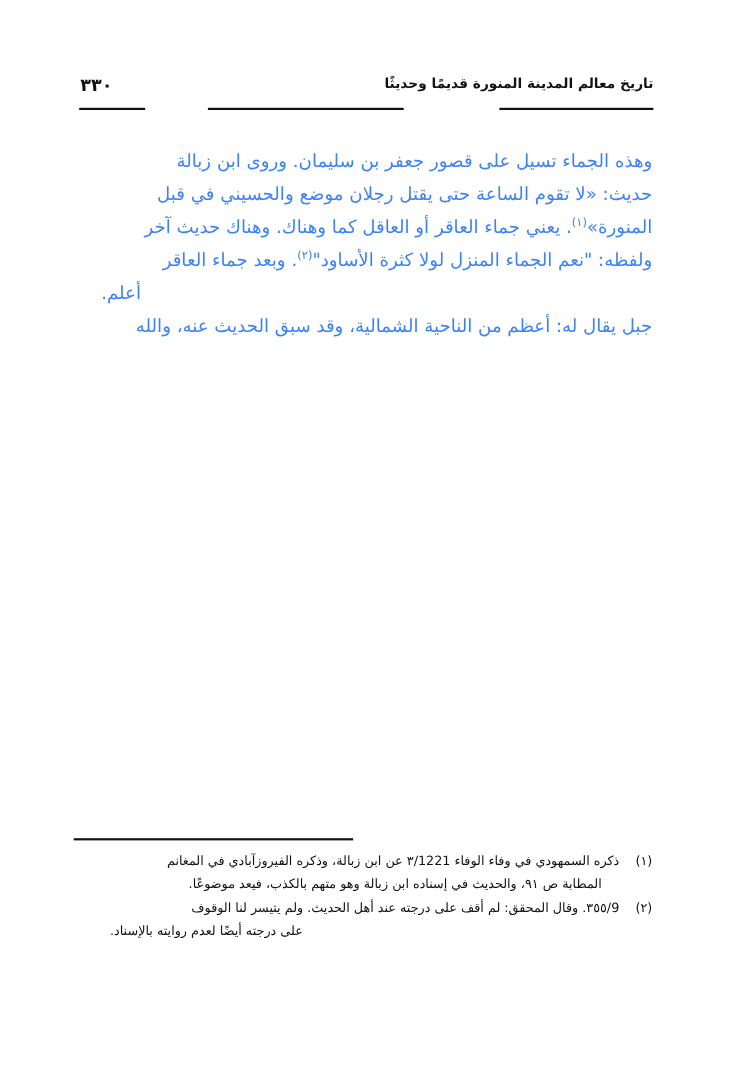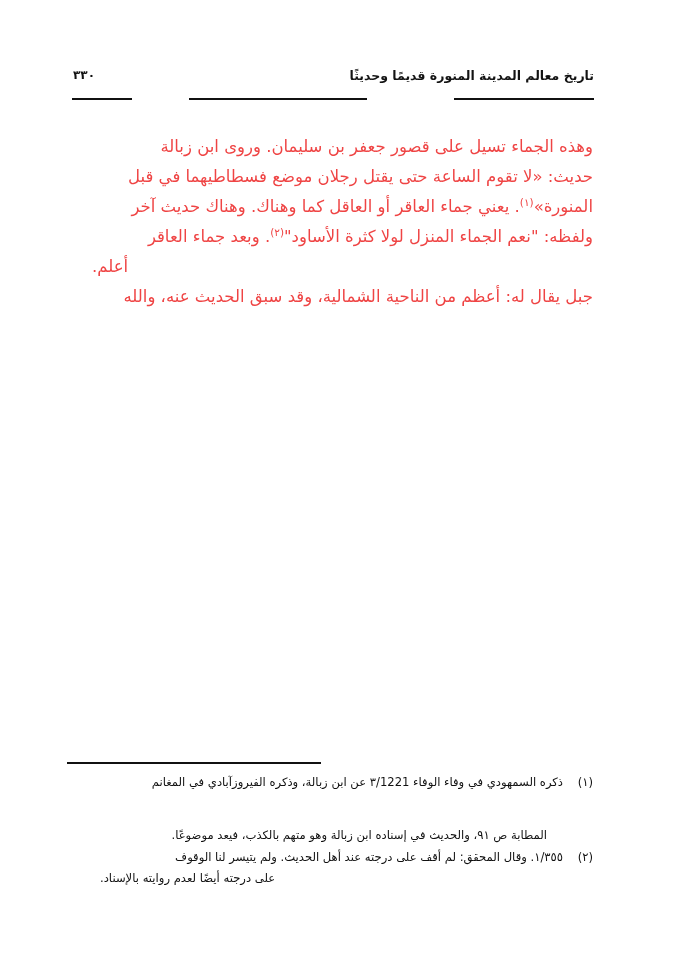--- a/index.html
+++ b/index.html
@@ -36,21 +36,21 @@
     color: #131313;
     letter-spacing: 0px;
     white-space: nowrap;
     direction: rtl;
     text-align: right;
   }
   .rh-pageno {
     position: absolute;
     top: 0;
     left: 6px;
-    font-size: 12px;
+    font-size: 16px;
     font-weight: 700;
     color: #111111;
     letter-spacing: 1.5px;
     white-space: nowrap;
     direction: rtl;
   }
   .rule {
     position: absolute;
     background: #111111;
   }
@@ -74,21 +74,21 @@
   }
 
   
   .body-text {
     position: absolute;
     top: 132px;
     right: 86px;
     left: 86px;
     direction: rtl;
     text-align: justify;
-    color: #ef4444;
+    color: #3b82f6;
   }
   .body-text p {
     margin: 0;
     font-size: 16.5px;
     line-height: 30px;
     font-weight: 400;
   }
   .body-line {
     display: block;
     white-space: nowrap;
@@ -135,21 +135,20 @@
     width: 26px;
     text-align: right;
     font-size: 11.6px;
   }
   .fn-line {
     display: block;
     white-space: nowrap;
   }
   .fn-line.indent {
     padding-right: 16px;
-    margin-top: 32px;
   }
   .fn-line.right-align {
     text-align: left;
     padding-left: 30px;
   }
   .num { font-family: "DejaVu Sans", sans-serif; }
 </style>
 </head>
 <body>
 
@@ -159,39 +158,39 @@
     <div class="rh-title">تاريخ معالم المدينة المنورة قديمًا وحديثًا</div>
     <div class="rh-pageno num">٣٣٠</div>
     <div class="rule rule-title"></div>
     <div class="rule rule-mid"></div>
     <div class="rule rule-pageno"></div>
   </div>
 
   <div class="body-text">
     <p>
       <span class="body-line">وهذه الجماء تسيل على قصور جعفر بن سليمان. وروى ابن زبالة</span>
-      <span class="body-line">حديث: «لا تقوم الساعة حتى يقتل رجلان موضع فسطاطيهما في قبل</span>
+      <span class="body-line">حديث: «لا تقوم الساعة حتى يقتل رجلان موضع والحسيني في قبل</span>
       <span class="body-line"><span>المنورة»</span><span class="fn-ref">(١)</span><span>. يعني جماء العاقر أو العاقل كما وهناك. وهناك حديث آخر</span></span>
       <span class="body-line"><span>ولفظه: "نعم الجماء المنزل لولا كثرة الأساود"</span><span class="fn-ref">(٢)</span><span>. وبعد جماء العاقر</span></span>
       <span class="body-line last">أعلم.</span>
       <span class="body-line">جبل يقال له: أعظم من الناحية الشمالية، وقد سبق الحديث عنه، والله</span>
     </p>
   </div>
 
   <div class="footnote-sep"></div>
 
   <div class="footnotes">
 
     <div class="footnote">
       <span class="fn-marker num">(١)</span>
       <span class="fn-line">ذكره السمهودي في وفاء الوفاء ٣/1221 عن ابن زبالة، وذكره الفيروزآبادي في المغانم</span>
       <span class="fn-line indent">المطابة ص ٩١، والحديث في إسناده ابن زبالة وهو متهم بالكذب، فيعد موضوعًا.</span>
     </div>
 
     <div class="footnote">
       <span class="fn-marker num">(٢)</span>
-      <span class="fn-line">١/٣٥٥. وقال المحقق: لم أقف على درجته عند أهل الحديث. ولم يتيسر لنا الوقوف</span>
+      <span class="fn-line">9/٣٥٥. وقال المحقق: لم أقف على درجته عند أهل الحديث. ولم يتيسر لنا الوقوف</span>
       <span class="fn-line right-align">على درجته أيضًا لعدم روايته بالإسناد.</span>
     </div>
 
   </div>
 
 </div>
 
 </body></html>

